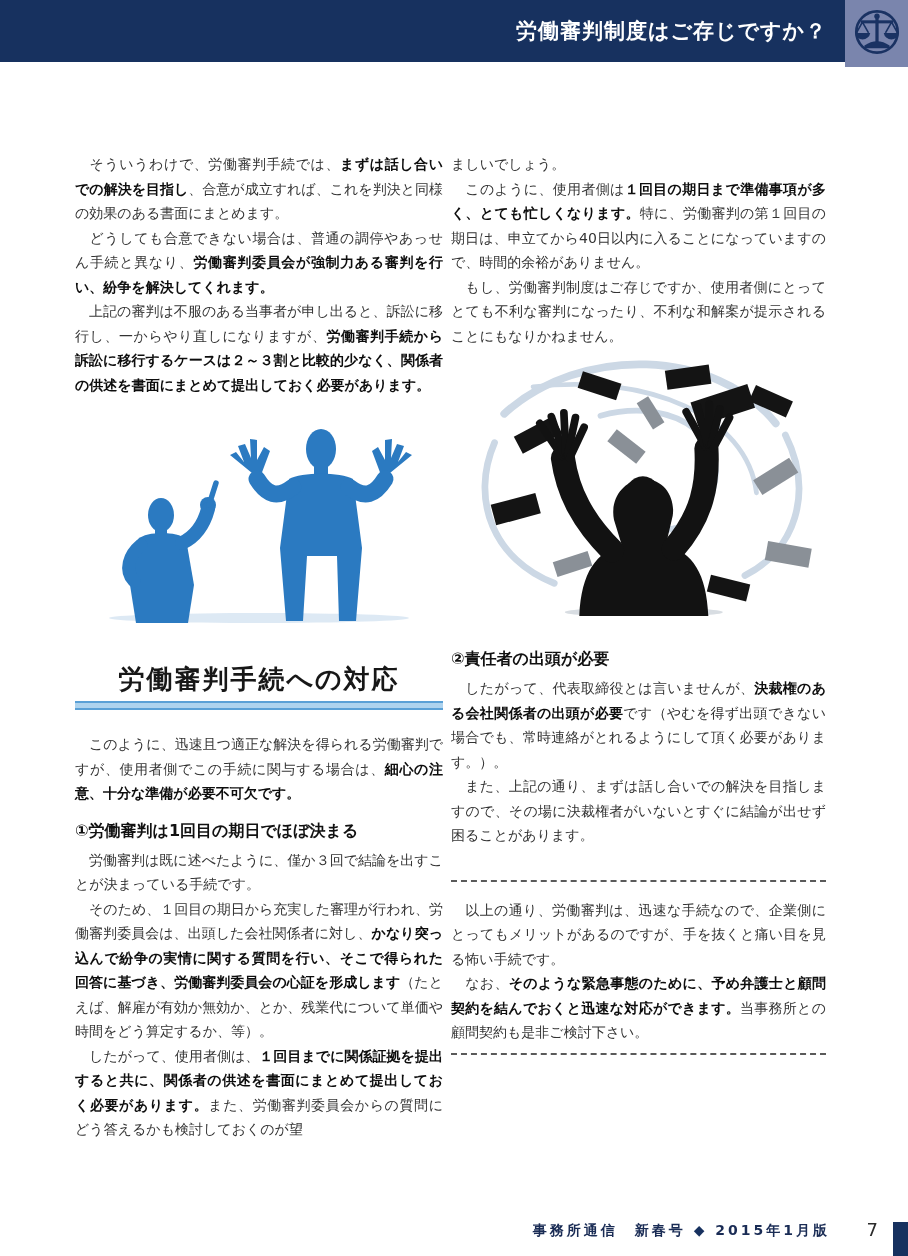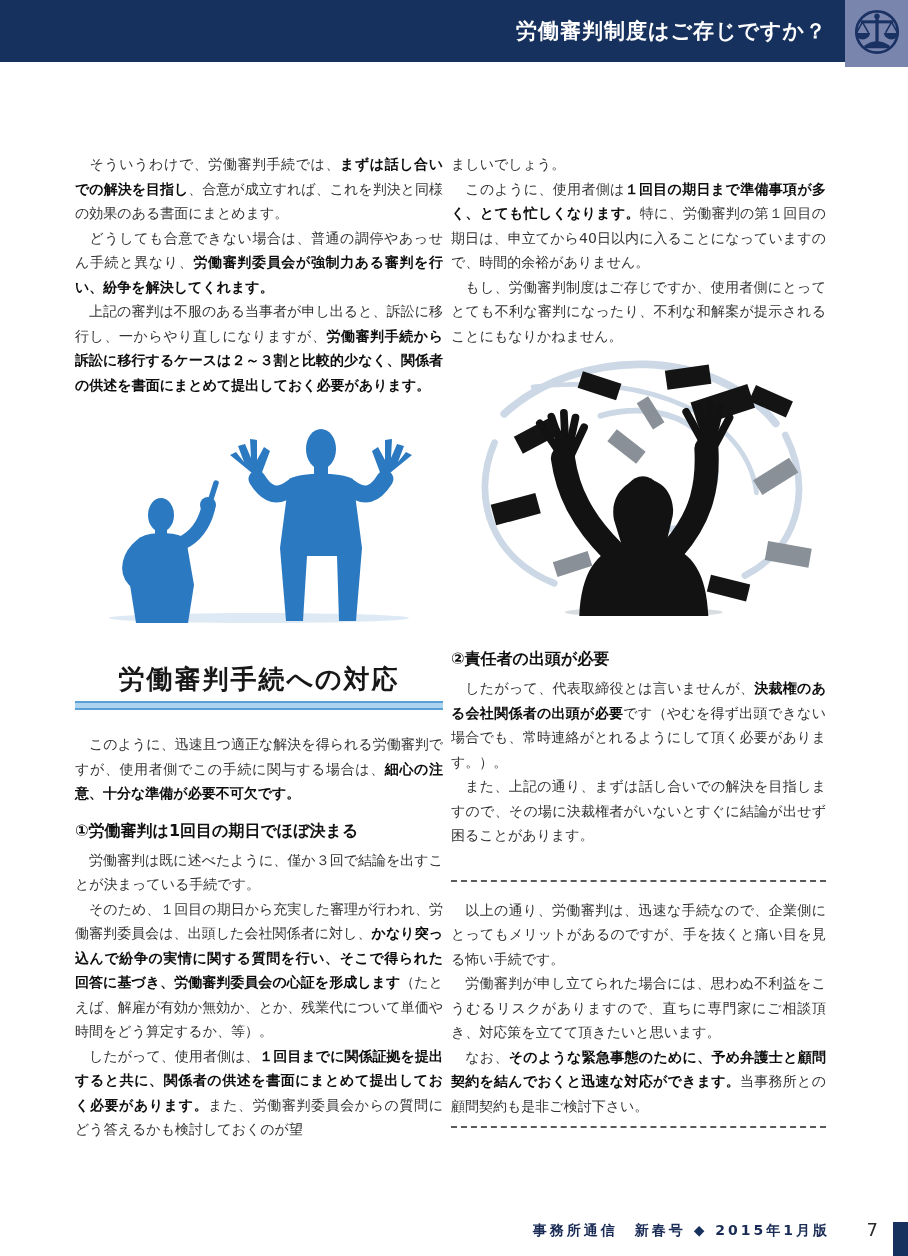--- a/index.html
+++ b/index.html
@@ -188,21 +188,20 @@
     </svg>
   </div>
 
   <h3 class="sub-heading right">②責任者の出頭が必要</h3>
   <p><span>　したがって、代表取締役とは言いませんが、</span><span class="bold">決裁権のある会社関係者の出頭が必要</span><span>です（やむを得ず出頭できない場合でも、常時連絡がとれるようにして頂く必要があります。）。</span></p>
   <p><span>　また、上記の通り、まずは話し合いでの解決を目指しますので、その場に決裁権者がいないとすぐに結論が出せず困ることがあります。</span></p>
 
   <hr class="dashed-divider">
 
   <p class="conclusion-first"><span>　以上の通り、労働審判は、迅速な手続なので、企業側にとってもメリットがあるのですが、手を抜くと痛い目を見る怖い手続です。</span></p>
-  <p><span>　労働審判が申し立てられた場合には、思わぬ不利益をこうむるリスクがありますので、直ちに専門家にご相談頂き、対応策を立てて頂きたいと思います。</span></p>
   <p><span>　なお、</span><span class="bold">そのような緊急事態のために、予め弁護士と顧問契約を結んでおくと迅速な対応ができます。</span><span>当事務所との顧問契約も是非ご検討下さい。</span></p>
 
   <hr class="dashed-divider bottom">
 </div>
 
 <div class="footer-text">
   <span>事務所通信　新春号</span>
   <span class="diamond">◆</span>
   <span>2015年1月版</span>
 </div>

